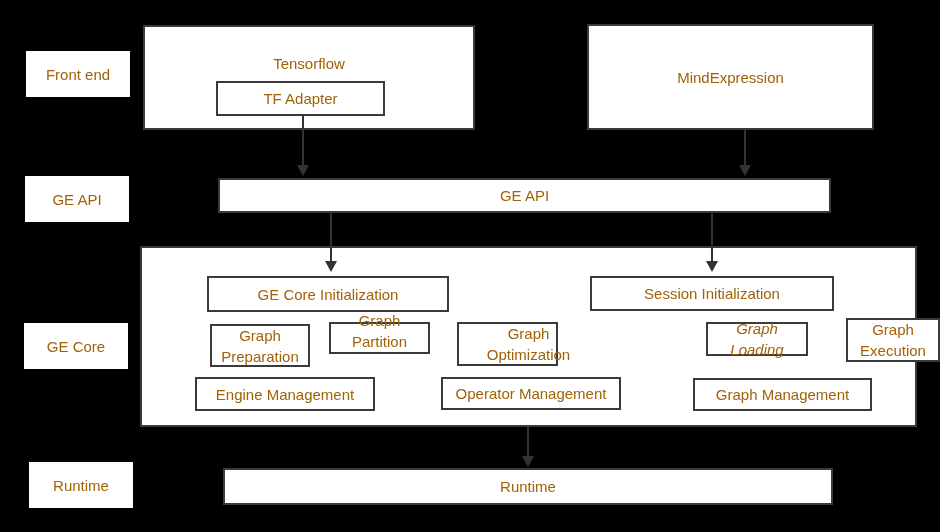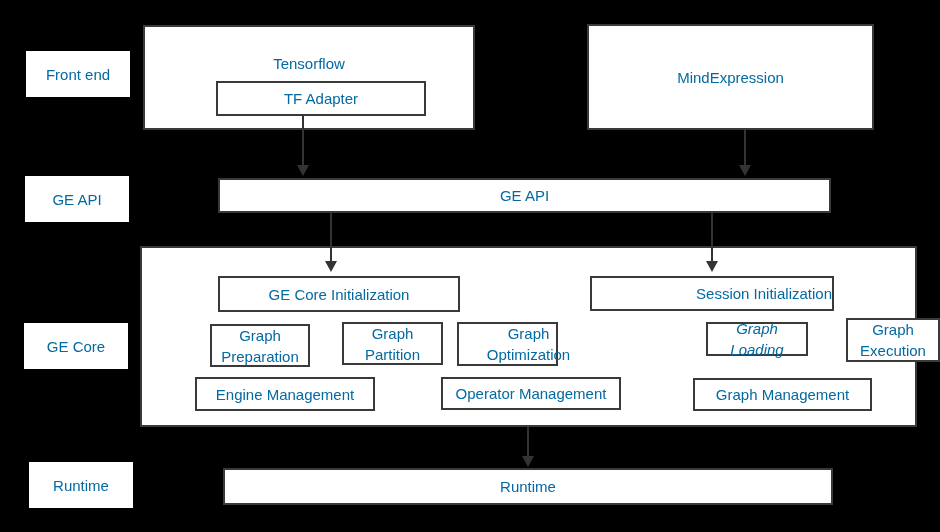--- a/index.html
+++ b/index.html
@@ -9,21 +9,21 @@
   }
   * { box-sizing: border-box; }
 
   #root {
     position: relative;
     width: 940px;
     height: 532px;
     background: #000;
     font-family: "Liberation Sans", "DejaVu Sans", sans-serif;
     font-size: 15px;
-    color: #0369a1;
+    color: #a16207;
     overflow: hidden;
   }
 
   .whitebox {
     position: absolute;
     background: #ffffff;
     display: flex;
     align-items: center;
     justify-content: center;
     text-align: center;
@@ -37,36 +37,36 @@
   .lbl-gecore   { left: 24px;  top: 323px; }
   .lbl-runtime  { left: 29px;  top: 462px; }
 
   
   .tensorflow { left: 143px; top: 25px; width: 332px; height: 105px; display: block; }
   .tensorflow-title {
     position: absolute; left: 0; top: 28px; width: 100%;
     text-align: center;
   }
   .tf-adapter {
-    left: 71px; top: 54px; width: 210px; height: 35px;
+    left: 71px; top: 54px; width: 169px; height: 35px;
   }
   .mindexpression { left: 587px; top: 24px; width: 287px; height: 106px; }
 
   
   .geapi-bar { left: 218px; top: 178px; width: 613px; height: 35px; }
 
   
   .gecore { left: 140px; top: 246px; width: 777px; height: 181px; display: block; }
 
-  .b-gecore-init   { left: 76px;  top: 28px;  width: 242px; height: 36px; }
-  .b-session-init  { left: 448px; top: 28px;  width: 244px; height: 35px; justify-content: flex-end; }
+  .b-gecore-init   { left: 65px;  top: 28px;  width: 242px; height: 36px; }
+  .b-session-init  { left: 448px; top: 28px;  width: 244px; height: 35px; }
 
   .stage { line-height: 21px; padding: 0 4px; margin-left: 40px; }
   .b-graph-prep    { left: 28px;  top: 76px;  width: 100px; height: 43px; }
-  .b-graph-part    { left: 160px; top: 74px;  width: 101px; height: 43px; }
+  .b-graph-part    { left: 147px; top: 74px;  width: 101px; height: 32px; align-items: flex-end; }
   .b-graph-opt     { left: 275px; top: 74px;  width: 101px; height: 44px; padding-left: 46px; }
   .b-graph-comp    { left: 400px; top: 76px;  width: 101px; height: 43px; }
   .b-graph-load    { left: 524px; top: 74px;  width: 102px; height: 34px; font-style: italic; }
   .b-graph-exec    { left: 664px; top: 70px;  width: 94px; height: 44px; }
 
   .b-engine-mgmt   { left: 53px;  top: 129px; width: 180px; height: 34px; }
   .b-operator-mgmt { left: 299px; top: 129px; width: 180px; height: 33px; }
   .b-graph-mgmt    { left: 551px; top: 130px; width: 179px; height: 33px; }
 
   

